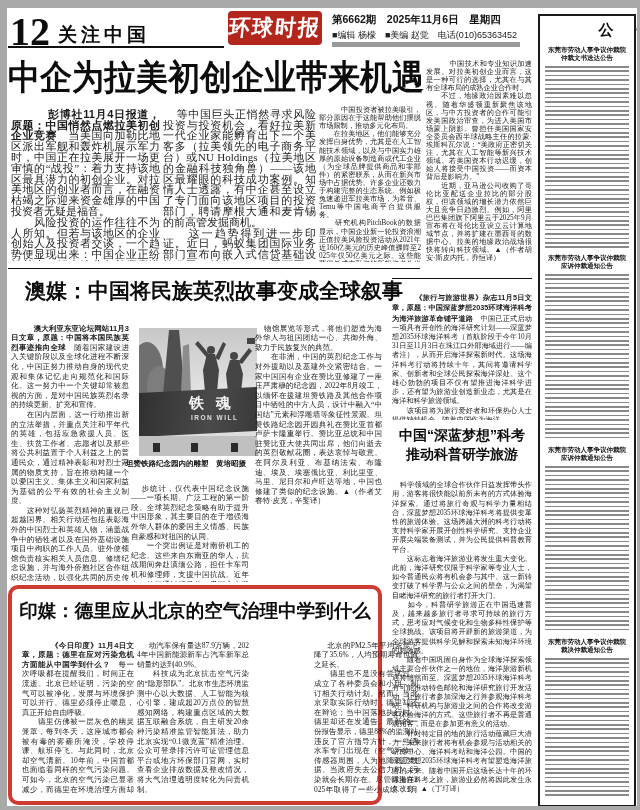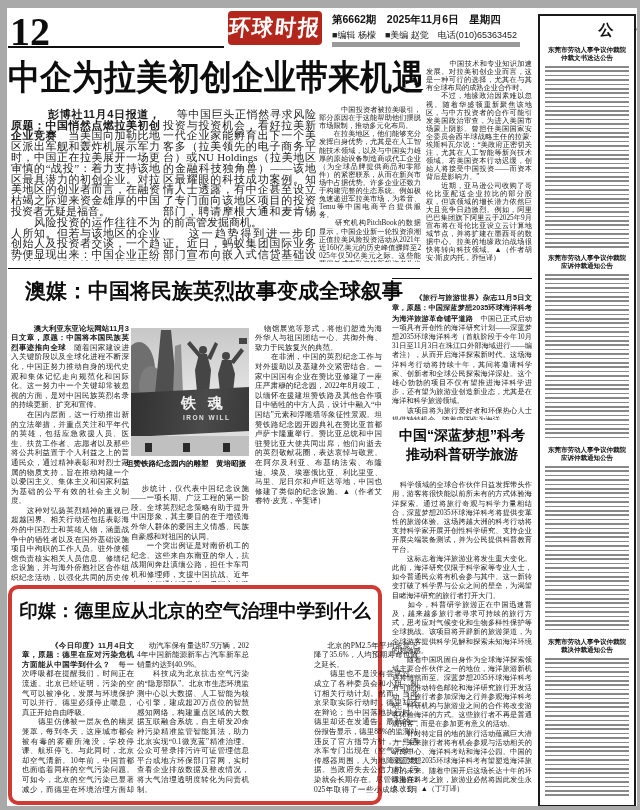--- a/index.html
+++ b/index.html
@@ -44,21 +44,21 @@
     position:absolute;left:5px;right:5px;
     background:repeating-linear-gradient(to bottom,#6b6b6b 0px,#6b6b6b 1.6px,transparent 1.6px,transparent 4.4px);
     opacity:.8;
   }
   .nhead{
     position:absolute;left:2px;right:2px;text-align:center;font-weight:700;
     font-size:6.5px;line-height:8px;color:#111;font-family:"Liberation Sans",sans-serif;
   }
   .caption{font-weight:700;color:#111;text-align:left;font-family:"Liberation Sans",sans-serif;}
   .photo{
-    position:absolute;overflow:hidden;background:linear-gradient(#c7c7c7,#e6e6e6 55%,#d8d8d8);
+    position:absolute;overflow:hidden;background:linear-gradient(#c7c7c7,#e6e6e6 55%,#d8d8d8);margin-left:8px;
   }
   .photo .slab{
     position:absolute;left:-4px;right:-4px;top:62px;height:44px;
     background:linear-gradient(100deg,#2f2f2f,#4a4a4a 60%,#383838);
     transform:rotate(-3deg);
   }
   .photo .pave{position:absolute;left:0;right:0;bottom:0;height:20px;background:#c0c0c0;}
   .photo .boll{position:absolute;width:7px;height:9px;background:#2b2b2b;bottom:4px;}
   .photo .cn{position:absolute;color:#f2f2f2;font-weight:900;font-size:15px;letter-spacing:4px;font-family:"Liberation Serif",serif;}
   .photo .en{position:absolute;color:#e0e0e0;font-weight:700;font-size:6.5px;letter-spacing:1.5px;font-family:"Liberation Sans",sans-serif;}
@@ -66,20 +66,21 @@
     position:absolute;text-align:center;font-weight:900;color:#0d0d0d;
     font-size:14px;line-height:19px;font-family:"Liberation Sans",sans-serif;
   }
 </style>
 </head>
 <body>
 
 <div class="page">
 
   <div class="abs hl" style="left:10px;top:8px;font-size:40px;font-family:'Liberation Serif',serif;">12</div>
+  <div class="abs hl" style="left:58px;top:22px;font-size:19px;letter-spacing:4px;">关注中国</div>
   <div class="rule" style="left:8px;top:46px;width:216px;height:2px;"></div>
 
   <div class="logo" style="left:228px;top:11px;width:94px;height:34px;">
     <span>环球时报</span>
   </div>
 
   <div class="abs" style="left:332px;top:13px;font-size:10.5px;font-weight:700;color:#111;">第6662期　2025年11月6日　星期四</div>
   <div class="abs" style="left:332px;top:29px;font-size:9px;color:#222;">■编辑 杨檬　■美编 赵觉　电话(010)65363452</div>
   <div class="grayrule" style="left:332px;top:42px;width:188px;height:5px;"></div>
 

